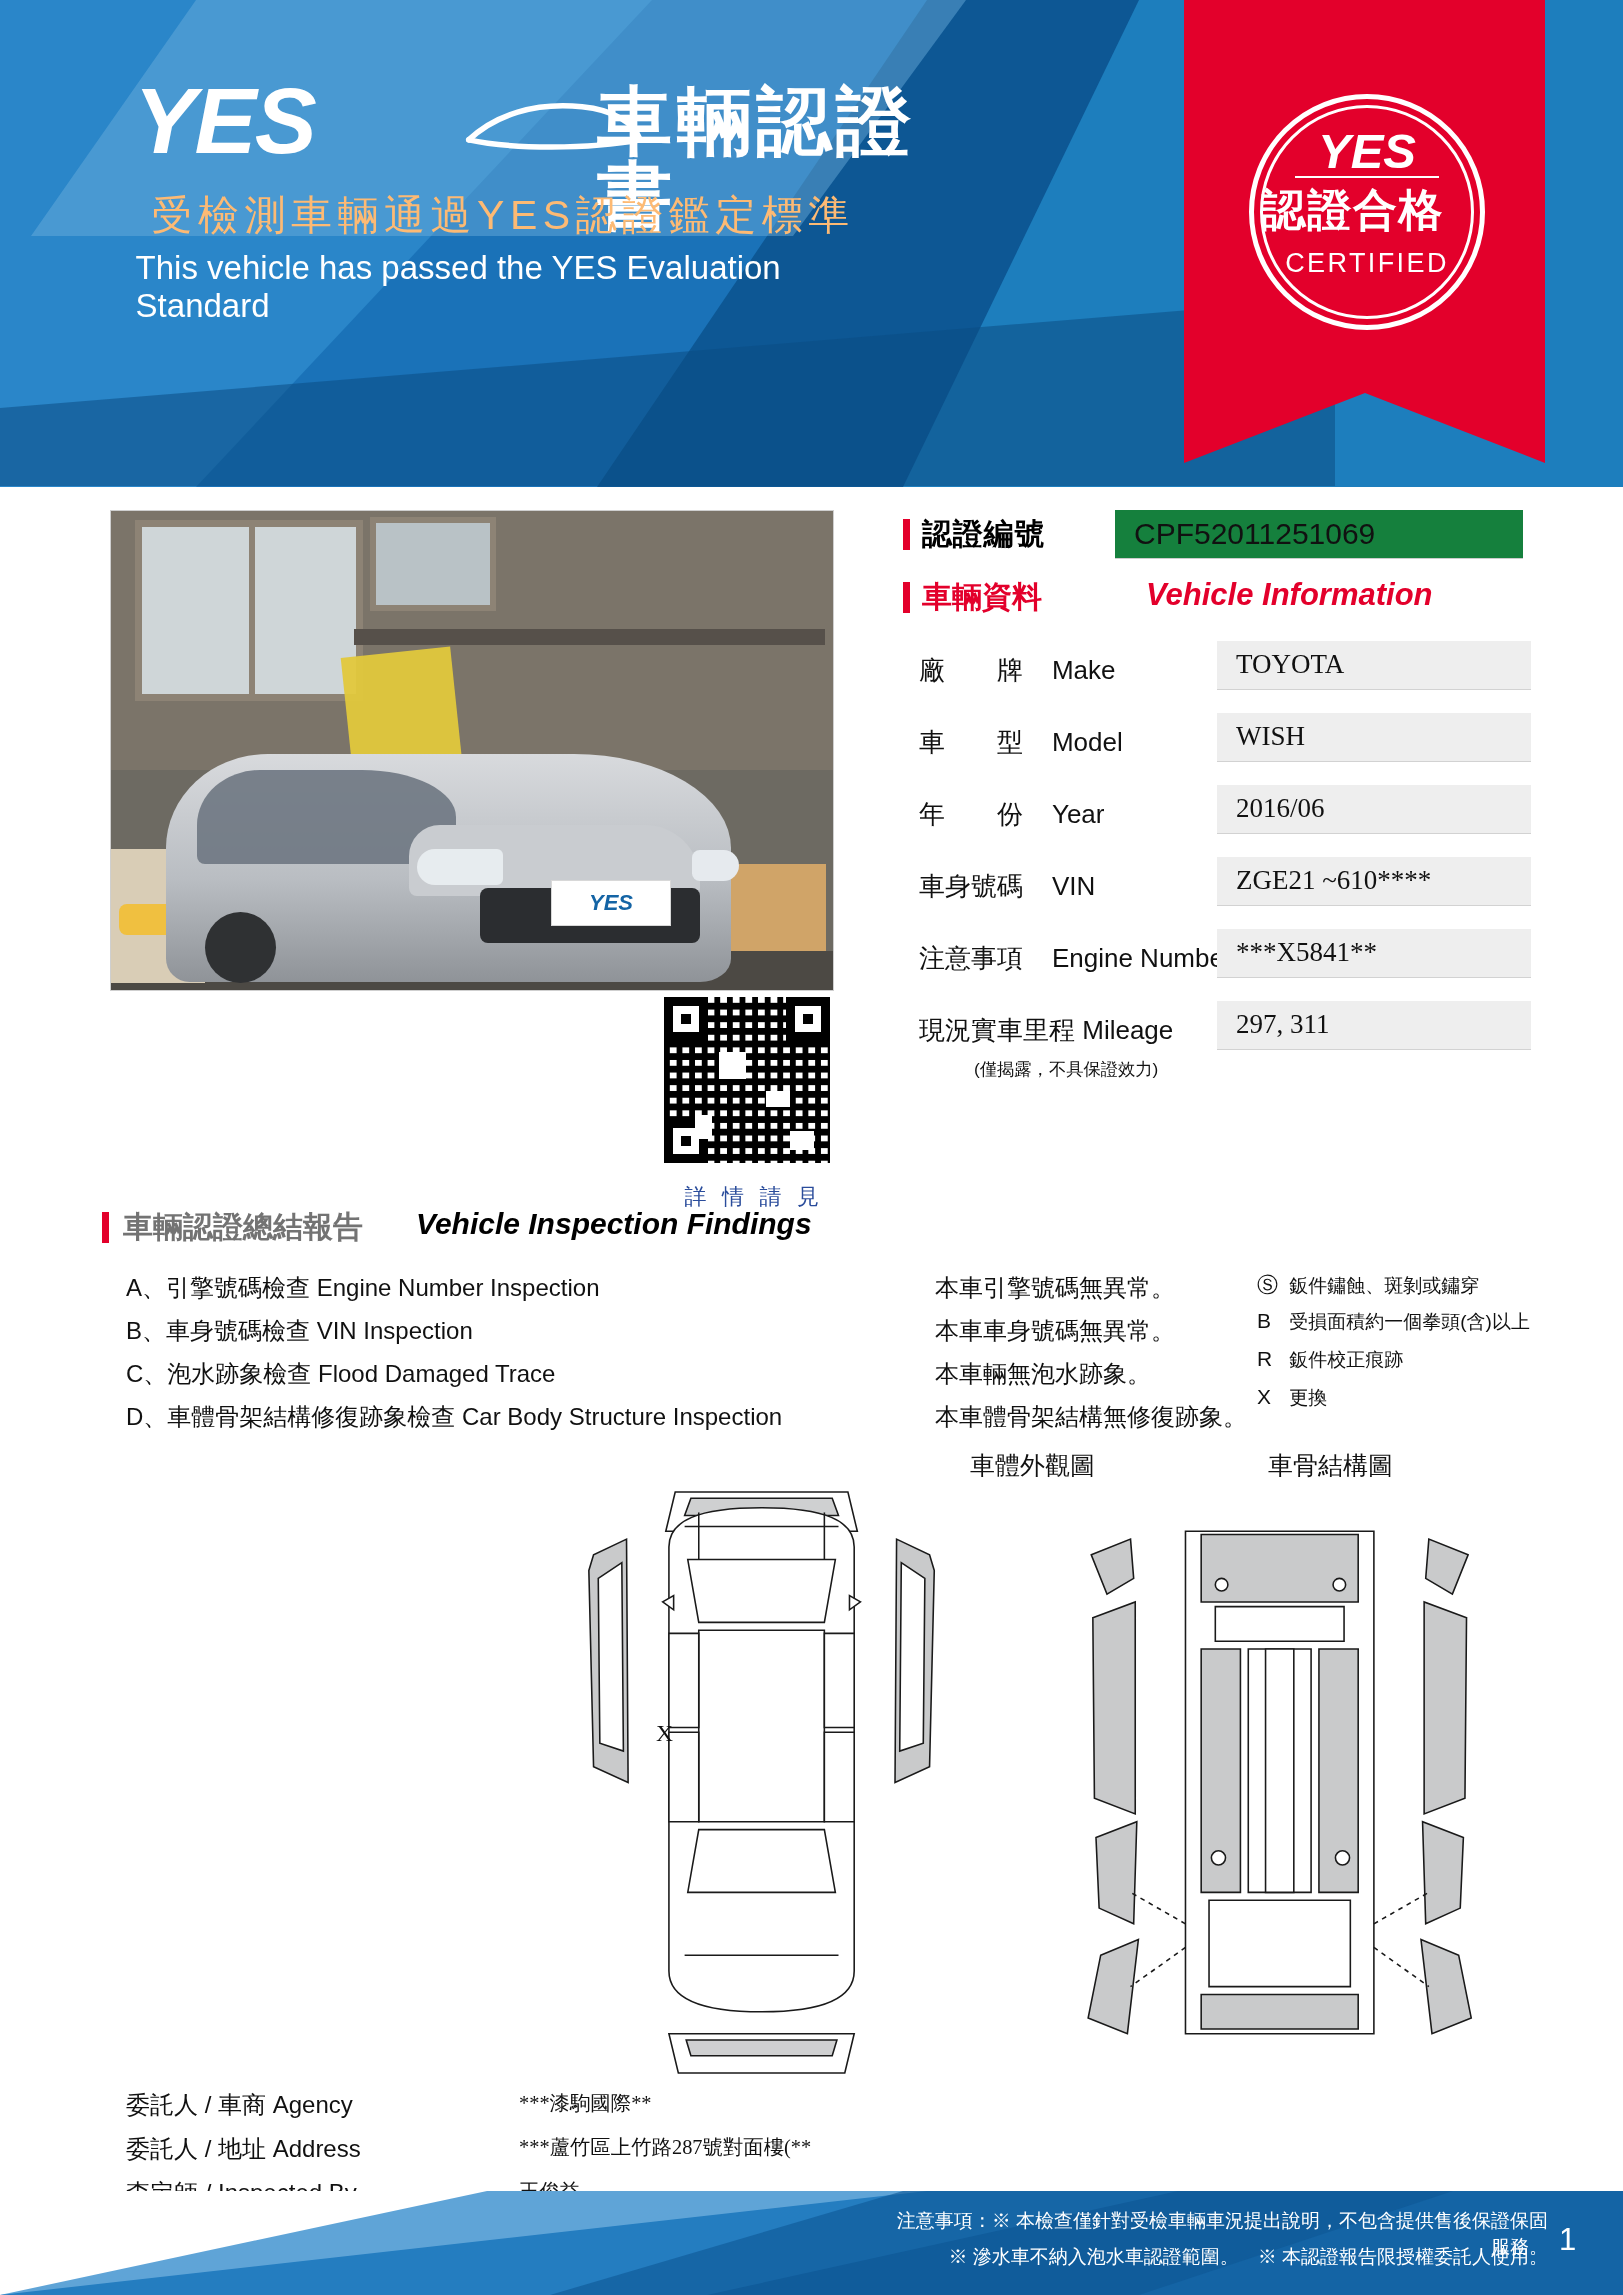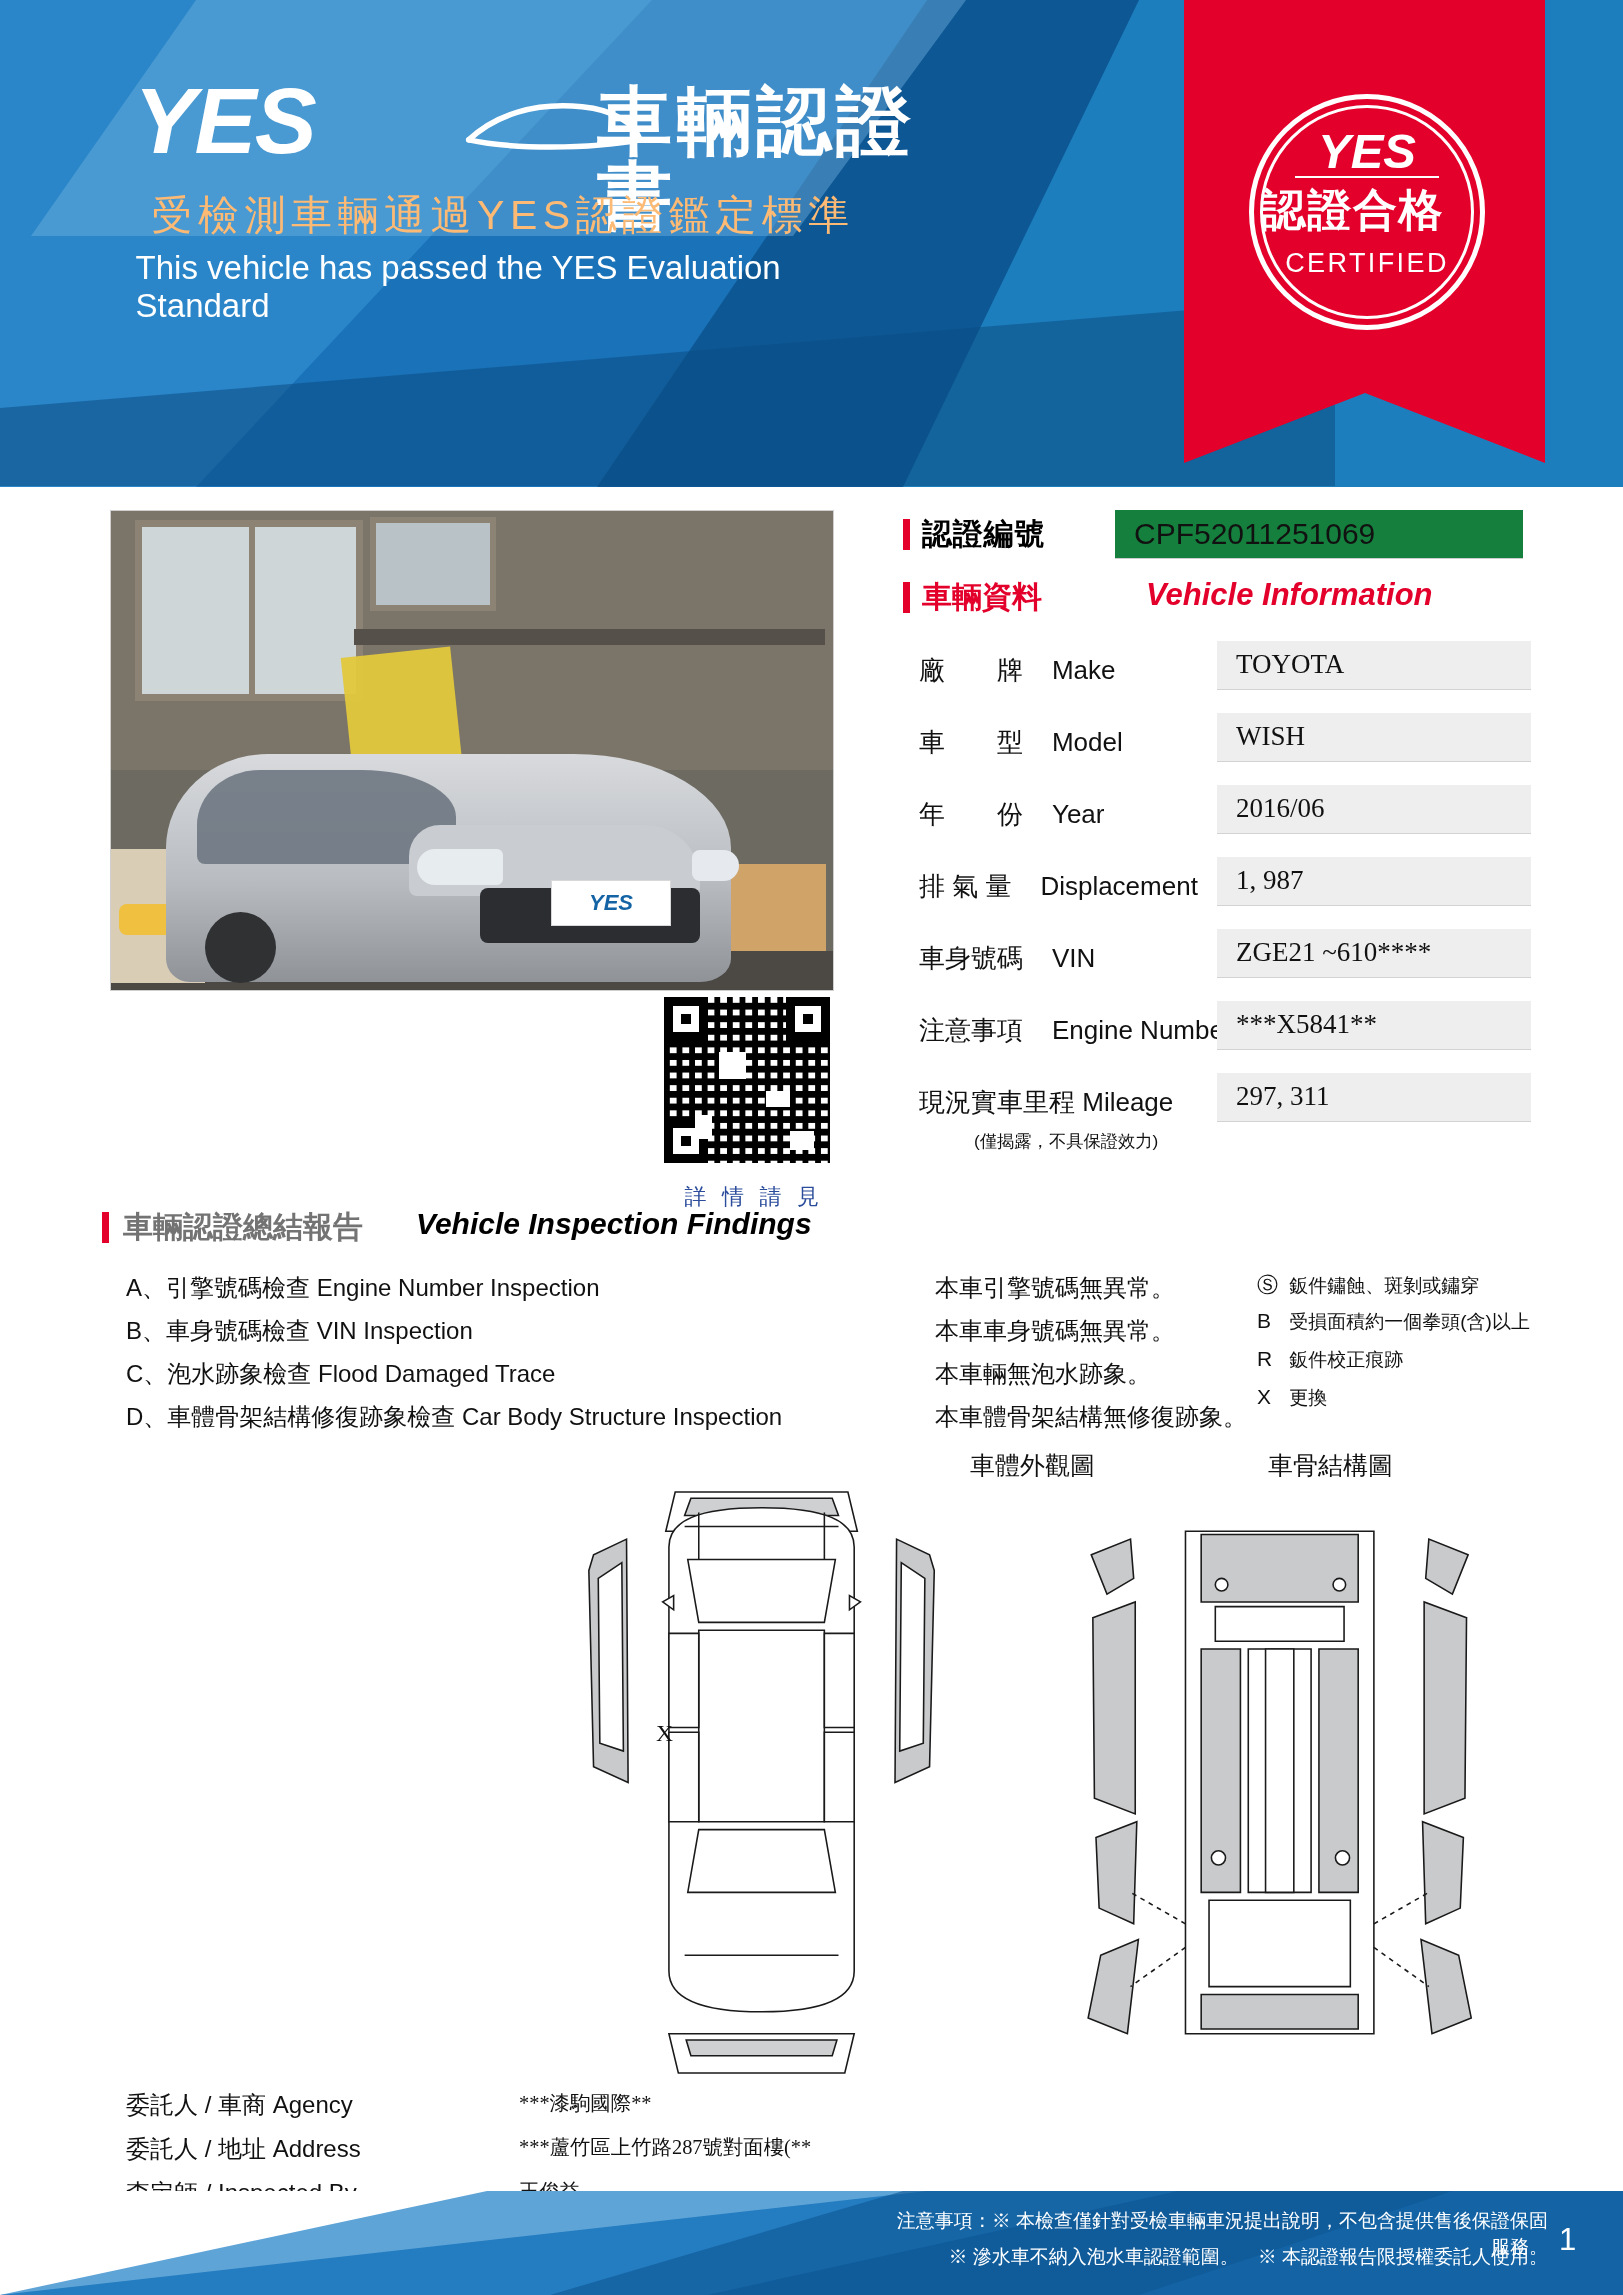--- a/index.html
+++ b/index.html
@@ -435,28 +435,20 @@
   <div class="info-row">
     <div class="info-key">
       <span>年　　份</span>
       <span>&nbsp;&nbsp;</span>
       <span>Year</span>
     </div>
     <div class="info-val">2016/06</div>
   </div>
   <div class="info-row">
     <div class="info-key">
-      <span>排 氣 量</span>
-      <span>&nbsp;&nbsp;</span>
-      <span>Displacement</span>
-    </div>
-    <div class="info-val">1, 987</div>
-  </div>
-  <div class="info-row">
-    <div class="info-key">
       <span>車身號碼</span>
       <span>&nbsp;&nbsp;</span>
       <span>VIN</span>
     </div>
     <div class="info-val">ZGE21 ~610****</div>
   </div>
   <div class="info-row">
     <div class="info-key">
       <span>注意事項</span>
       <span>&nbsp;&nbsp;</span>

